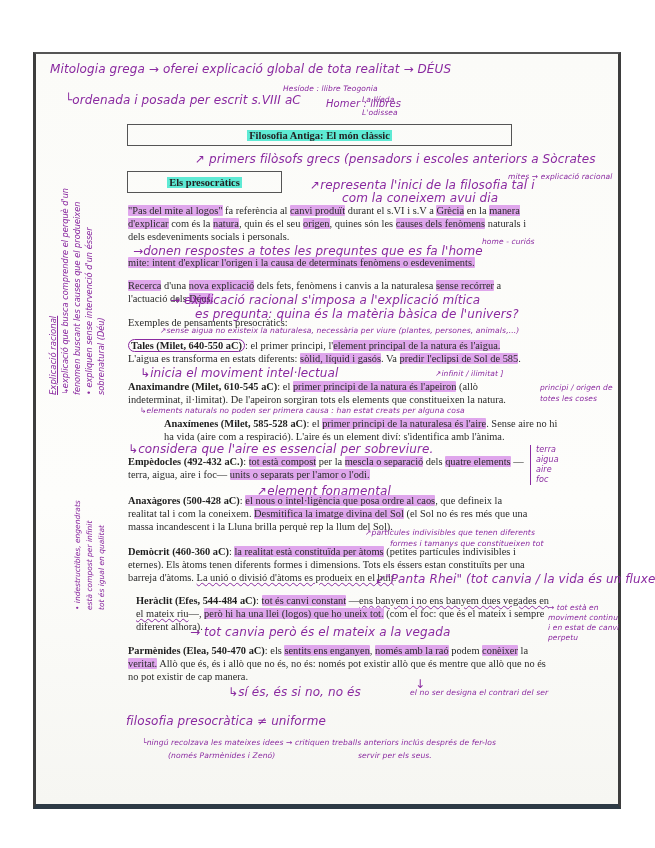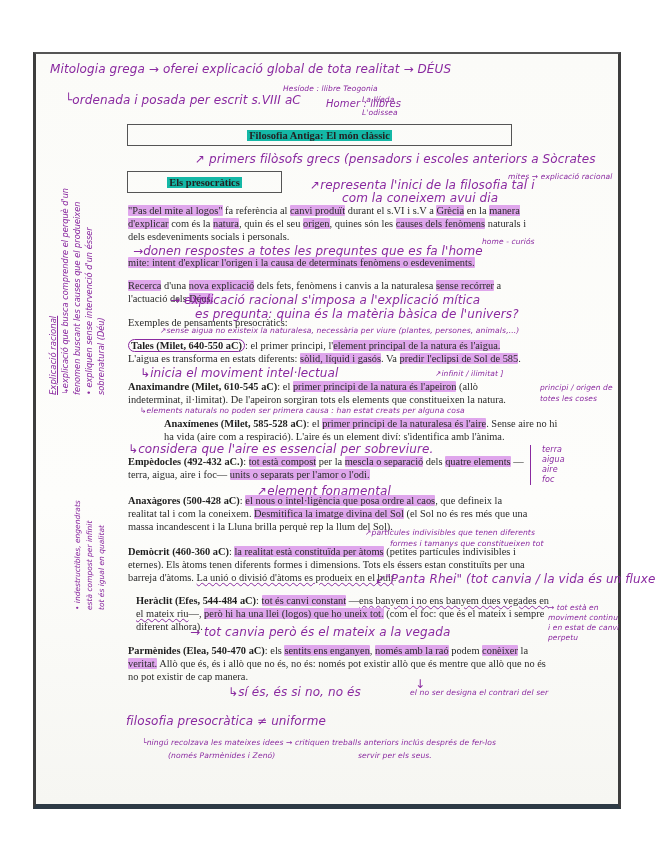--- a/index.html
+++ b/index.html
@@ -22,21 +22,21 @@
     position: absolute; color: #2a2a2a; font-family: "Liberation Serif", serif;
     font-size: 10.4px; line-height: 13.2px;
   }
   .pt b { color: #1e1e1e; }
   .hl { background: #dfa6ec; border-radius: 1px; }
   .ul { text-decoration: underline wavy #8a2aa0; text-decoration-thickness: 1px; }
   .box {
     position: absolute; border: 1.5px solid #555; background: transparent; box-sizing: border-box;
     display: flex; align-items: center; justify-content: center;
   }
-  .box span { font-weight: bold; font-size: 10.5px; color: #222; background: #14b8a6; padding: 0 2px; }
+  .box span { font-weight: bold; font-size: 10.5px; color: #222; background: #5eead4; padding: 0 2px; }
   .vert {
     position: absolute; transform-origin: left top; transform: rotate(-90deg);
     color: #8a2aa0; font-family: "DejaVu Sans", sans-serif; font-size: 8.2px; white-space: nowrap; font-style: italic;
   }
   .circle { border: 1.2px solid #8a2aa0; border-radius: 9px; padding: 0 2px; }
 </style>
 </head>
 <body>
 
 <div class="paper"></div>
@@ -91,21 +91,21 @@
 <div class="hw" style="left:140px;top:406px;font-size:7.6px;">↳elements naturals no poden ser primera causa : han estat creats per alguna cosa</div>
 
 <div class="pt" style="left:128px;top:417px;width:400px;margin-left:36px;">
   <b>Anaxímenes (Milet, 585-528 aC)</b><span>: el </span><span class="hl">primer principi de la naturalesa és l'aire</span><span>. Sense aire no hi ha vida (aire com a respiració). L'aire és un element diví: s'identifica amb l'ànima.</span>
 </div>
 <div class="hw" style="left:128px;top:442px;">↳considera que l'aire es essencial per sobreviure.</div>
 
 <div class="pt" style="left:128px;top:455px;width:400px;">
   <b>Empèdocles (492-432 aC.)</b><span>: </span><span class="hl">tot està compost</span><span> per la </span><span class="hl">mescla o separació</span><span> dels </span><span class="hl">quatre elements</span><span> —terra, aigua, aire i foc— </span><span class="hl">units o separats per l'amor o l'odi.</span>
 </div>
-<div class="hw" style="left:530px;top:445px;font-size:8px;line-height:10px;border-left:1px solid #8a2aa0;padding-left:11px;white-space:normal;width:40px;">
+<div class="hw" style="left:530px;top:445px;font-size:8px;line-height:10px;border-left:1px solid #8a2aa0;padding-left:5px;white-space:normal;width:40px;">
   <div>terra</div>
   <div>aigua</div>
   <div>aire</div>
   <div>foc</div>
 </div>
 <div class="hw" style="left:257px;top:484px;">↗element fonamental</div>
 
 <div class="pt" style="left:128px;top:494px;width:400px;">
   <b>Anaxàgores (500-428 aC)</b><span>: </span><span class="hl">el nous o intel·ligència que posa ordre al caos</span><span>, que defineix la realitat tal i com la coneixem. </span><span class="hl">Desmitifica la imatge divina del Sol</span><span> (el Sol no és res més que una massa incandescent i la Lluna brilla perquè rep la llum del Sol).</span>
 </div>

